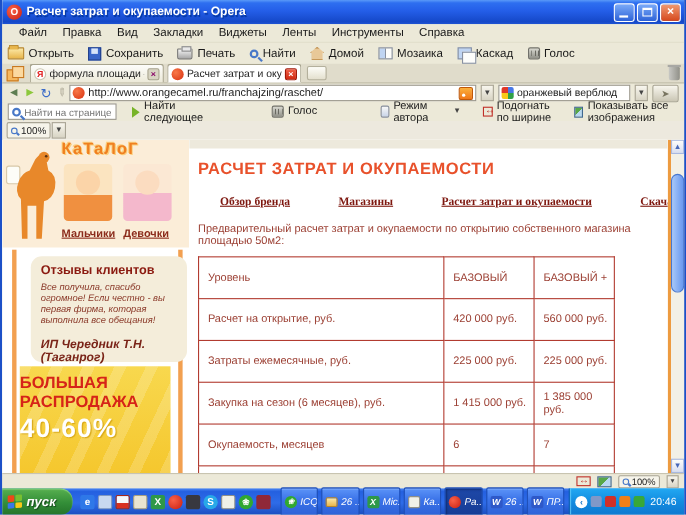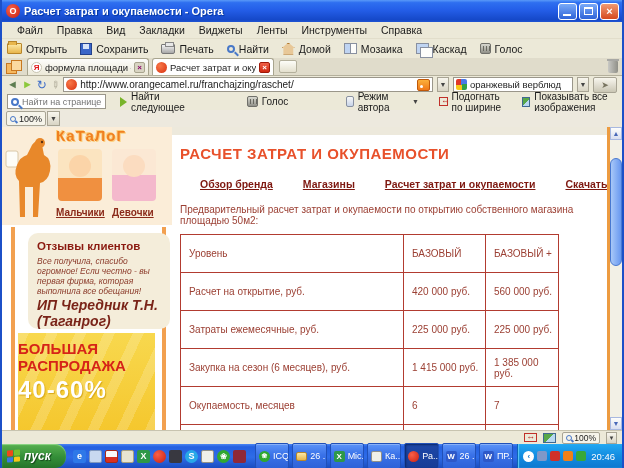--- a/index.html
+++ b/index.html
@@ -103,31 +103,31 @@
   .photo-girl { left:110px; background:linear-gradient(180deg,#FBE8D4 50%,#F4B8CC 50%); }
   .photo::before { content:""; position:absolute; left:11px; top:6px; width:22px; height:22px; border-radius:50%; background:#FBD4A8; }
   .photo-girl::before { background:#FBDCC0; }
   .kid-link { position:absolute; top:80px; font-size:10px; font-weight:bold; color:#8B2A1A; text-decoration:underline; }
   .lk-boy { left:54px; } .lk-girl { left:110px; }
   .stripe { position:absolute; top:100px; bottom:0; width:4px; background:#F2A050; }
   .stripe-l { left:9px; } .stripe-r { left:160px; }
   .reviews { position:absolute; top:106px; left:26px; width:142px; height:96px; background:#F4EDDA; border-radius:10px; padding:7px 9px 0 9px; }
   .reviews-title { font-size:11.5px; font-weight:bold; color:#8B1A10; }
   .review-text { margin-top:4px; font-size:8.5px; font-style:italic; color:#8B3A2A; line-height:10px; }
-  .review-author { font-size:14px; font-style:italic; font-weight:bold; color:#7A2418; margin-top:1px; }
+  .review-author { font-size:11px; font-style:italic; font-weight:bold; color:#7A2418; margin-top:11px; }
   .all-reviews { display:inline-block; margin-top:6px; font-size:9px; font-weight:bold; color:#8B1A10; text-decoration:underline; }
   .banner { position:absolute; top:206px; left:16px; width:137px; height:120px; text-align:left; background:repeating-linear-gradient(115deg,rgba(255,255,255,.18) 0 10px,rgba(255,255,255,0) 10px 26px),linear-gradient(180deg,#F8D84E,#F4C326); padding-top:7px; overflow:hidden; }
   .banner-red { font-size:15px; font-weight:bold; color:#D62418; line-height:17px; }
   .banner-white { font-size:24px; font-weight:bold; color:#fff; line-height:26px; letter-spacing:1px; text-shadow:1px 1px 1px #D8A818; }
   .banner-white.b4 { margin-top:3px; }
 
   .content { flex:1; position:relative; background:#fff; overflow:hidden; }
   .top-strip { height:8px; background:#EDE9DC; }
   .page-title { margin:10px 0 0 8px; font-size:15px; font-weight:bold; color:#E8512B; letter-spacing:.5px; }
-  .page-nav { display:flex; gap:30px; margin:16px 0 0 28px; }
+  .page-nav { display:flex; gap:44px; margin:16px 0 0 28px;font-family:Liberation Serif, serif; }
   .page-nav a { font-size:10.5px; font-weight:bold; color:#7E1810; text-decoration:underline; white-space:nowrap; }
   .intro { margin:14px 0 0 8px; font-size:10px; color:#9C4034; }
   table.calc { border-collapse:collapse; margin:8px 0 0 8px; }
   table.calc td { border:1px solid #B23B30; height:38px; padding-left:8px; font-size:10px; color:#9C4034; vertical-align:middle; }
   .c0 { width:223px; } .c1 { width:82px; } .c2 { width:73px; }
 
   .scrollbar { width:15px; flex:none; background:#F2F0E6; border-left:3px solid #ED9B40; display:flex; flex-direction:column; }
   .sb-btn { height:13px; background:linear-gradient(#FDFDFB,#D8DEF0); border:1px solid #A8B8E0; color:#4868B8; font-size:7px; display:flex; align-items:center; justify-content:center; }
   .sb-track { flex:1; position:relative; }
   .sb-thumb { position:absolute; top:18px; left:0; width:12px; height:108px; background:linear-gradient(90deg,#A8C8F8,#6898F0); border:1px solid #4878D0; border-radius:6px; }
@@ -149,21 +149,21 @@
   .ql { width:13px; height:13px; border-radius:2px; display:flex; align-items:center; justify-content:center; font-size:9px; font-weight:bold; color:#fff; }
   .ql-ie { background:#2E78E8; } .ql-desk { background:#C8D8F0; border:1px solid #8098C0; }
   .ql-mail { background:linear-gradient(#F8F8F8 55%,#D83020 55%); border:1px solid #A82818; }
   .ql-expl { background:#E8E4D0; border:1px solid #A8A080; }
   .ql-excel { background:#2E9848; } .ql-opera { background:radial-gradient(circle at 35% 35%,#F86048,#C81E10); border-radius:50%; }
   .ql-media { background:#383840; } .ql-skype { background:#28A8E8; border-radius:50%; }
   .ql-doc { background:#F0F0E8; border:1px solid #909088; }
   .ql-icq { background:#30A830; border-radius:50%; font-size:8px; }
   .ql-shield { background:#902838; }
   .tasks { flex:1; display:flex; align-items:center; gap:3px; padding:0 4px; min-width:0; }
-  .task { height:19px; flex:1; min-width:0; max-width:54px; background:linear-gradient(180deg,#5C94F8,#3A72E8 45%,#2E62D8); border:1px solid #2050B8; border-radius:2px; display:flex; align-items:center; gap:3px; padding:12px 3px; color:#fff; font-size:9px; white-space:nowrap; overflow:hidden; box-shadow:inset 0 1px 0 #88B0F8; }
+  .task { height:19px; flex:1; min-width:0; max-width:54px; background:linear-gradient(180deg,#5C94F8,#3A72E8 45%,#2E62D8); border:1px solid #2050B8; border-radius:2px; display:flex; align-items:center; gap:3px; padding:12px 3px; color:#fff; font-size:9px; white-space:nowrap; overflow:hidden; box-shadow:inset 0 1px 0 #88B0F8;font-style:italic; }
   .task.active { background:linear-gradient(180deg,#1E48A8,#163C96); box-shadow:inset 1px 1px 2px #0C2868; }
   .ti { width:11px; height:11px; flex:none; border-radius:2px; display:flex; align-items:center; justify-content:center; font-size:8px; font-weight:bold; color:#fff; }
   .ti-icq { background:#30A830; border-radius:50%; font-size:7px; }
   .ti-folder { background:linear-gradient(#FCE9A8,#E8B64C); border:1px solid #B8862A; height:9px; }
   .ti-excel { background:#2E9848; }
   .ti-note { background:#F0F0E8; border:1px solid #909088; color:#666; }
   .ti-opera { background:radial-gradient(circle at 35% 35%,#F86048,#C81E10); border-radius:50%; }
   .ti-word { background:#2E58C8; }
   .tray { height:24px; flex:none; background:linear-gradient(180deg,#22A8F2 0%,#128CE0 50%,#0E78D0 100%); border-left:1px solid #0C64B4; display:flex; align-items:center; gap:3px; padding:0 7px 0 5px; box-shadow:inset 1px 0 1px #60C8F8; }
   .tray-chevron { width:11px; height:11px; border-radius:50%; background:#fff; color:#1878C8; font-size:8px; font-weight:bold; display:flex; align-items:center; justify-content:center; }

